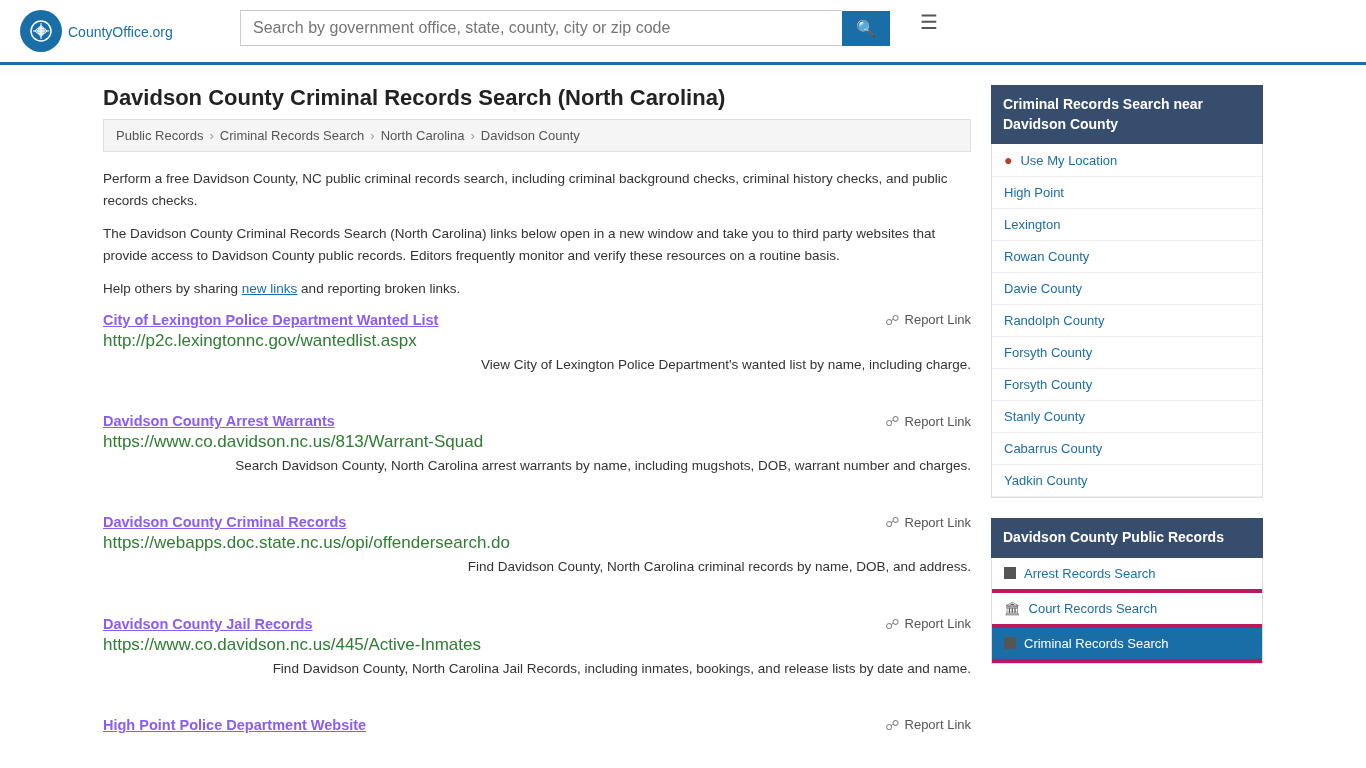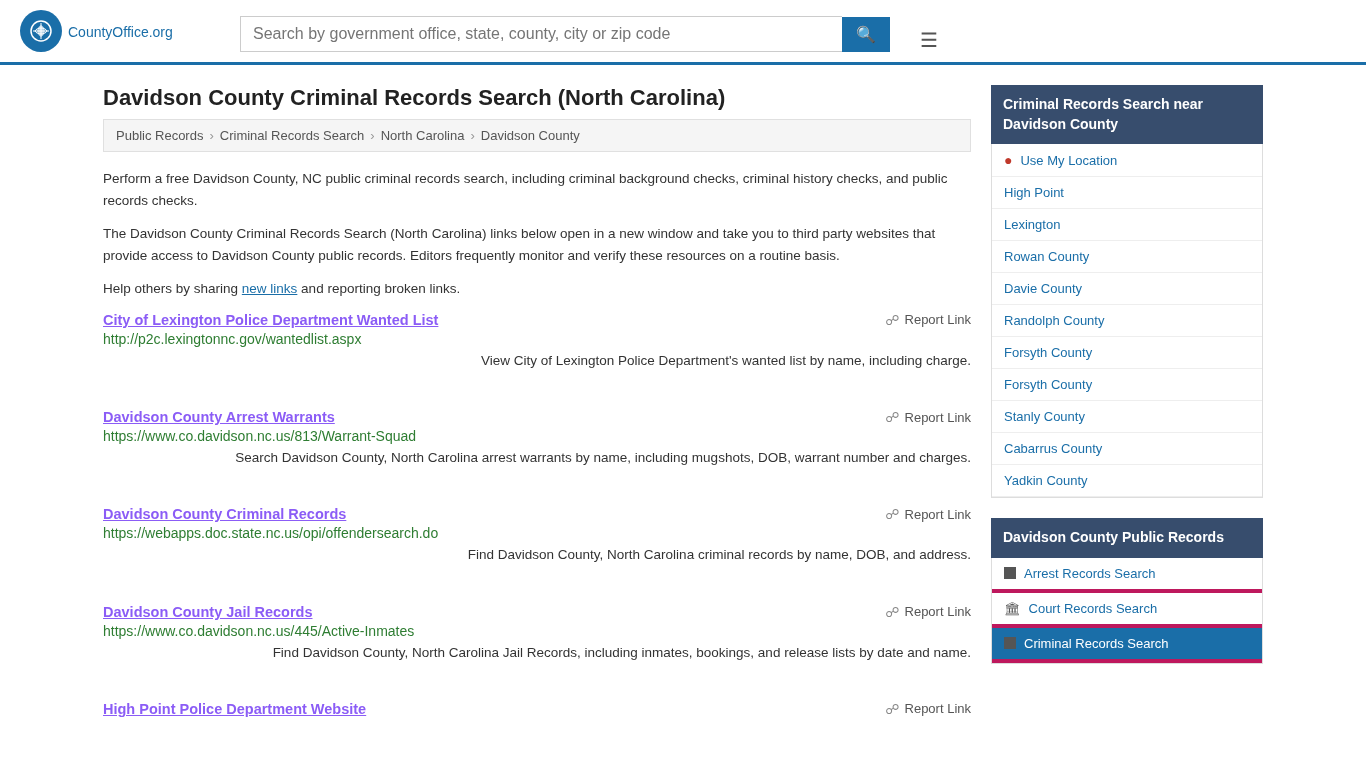--- a/index.html
+++ b/index.html
@@ -4,21 +4,21 @@
   <style>
     * { margin: 0; padding: 0; box-sizing: border-box; }
     body { font-family: Arial, sans-serif; font-size: 14px; color: #333; background: #fff; }
 
     
     .header {
       background: #fff;
       border-bottom: 3px solid #1a6ea8;
       padding: 10px 20px;
       display: flex;
-      align-items: flex-end;
+      align-items: flex-start;
       gap: 20px;
     }
     .logo-area {
       display: flex;
       align-items: center;
       gap: 6px;
       text-decoration: none;
       color: #333;
       font-size: 18px;
       font-weight: bold;
@@ -140,21 +140,21 @@
       font-size: 13px;
       cursor: pointer;
       white-space: nowrap;
     }
     .report-icon {
       color: #888;
       font-size: 14px;
     }
     .result-url {
       color: #2e7d32;
-      font-size: 14px;
+      font-size: 17px;
       margin-bottom: 4px;
     }
     .result-desc {
       font-size: 13.5px;
       color: #333;
       line-height: 1.5;
       text-align: right;
     }
 
     

